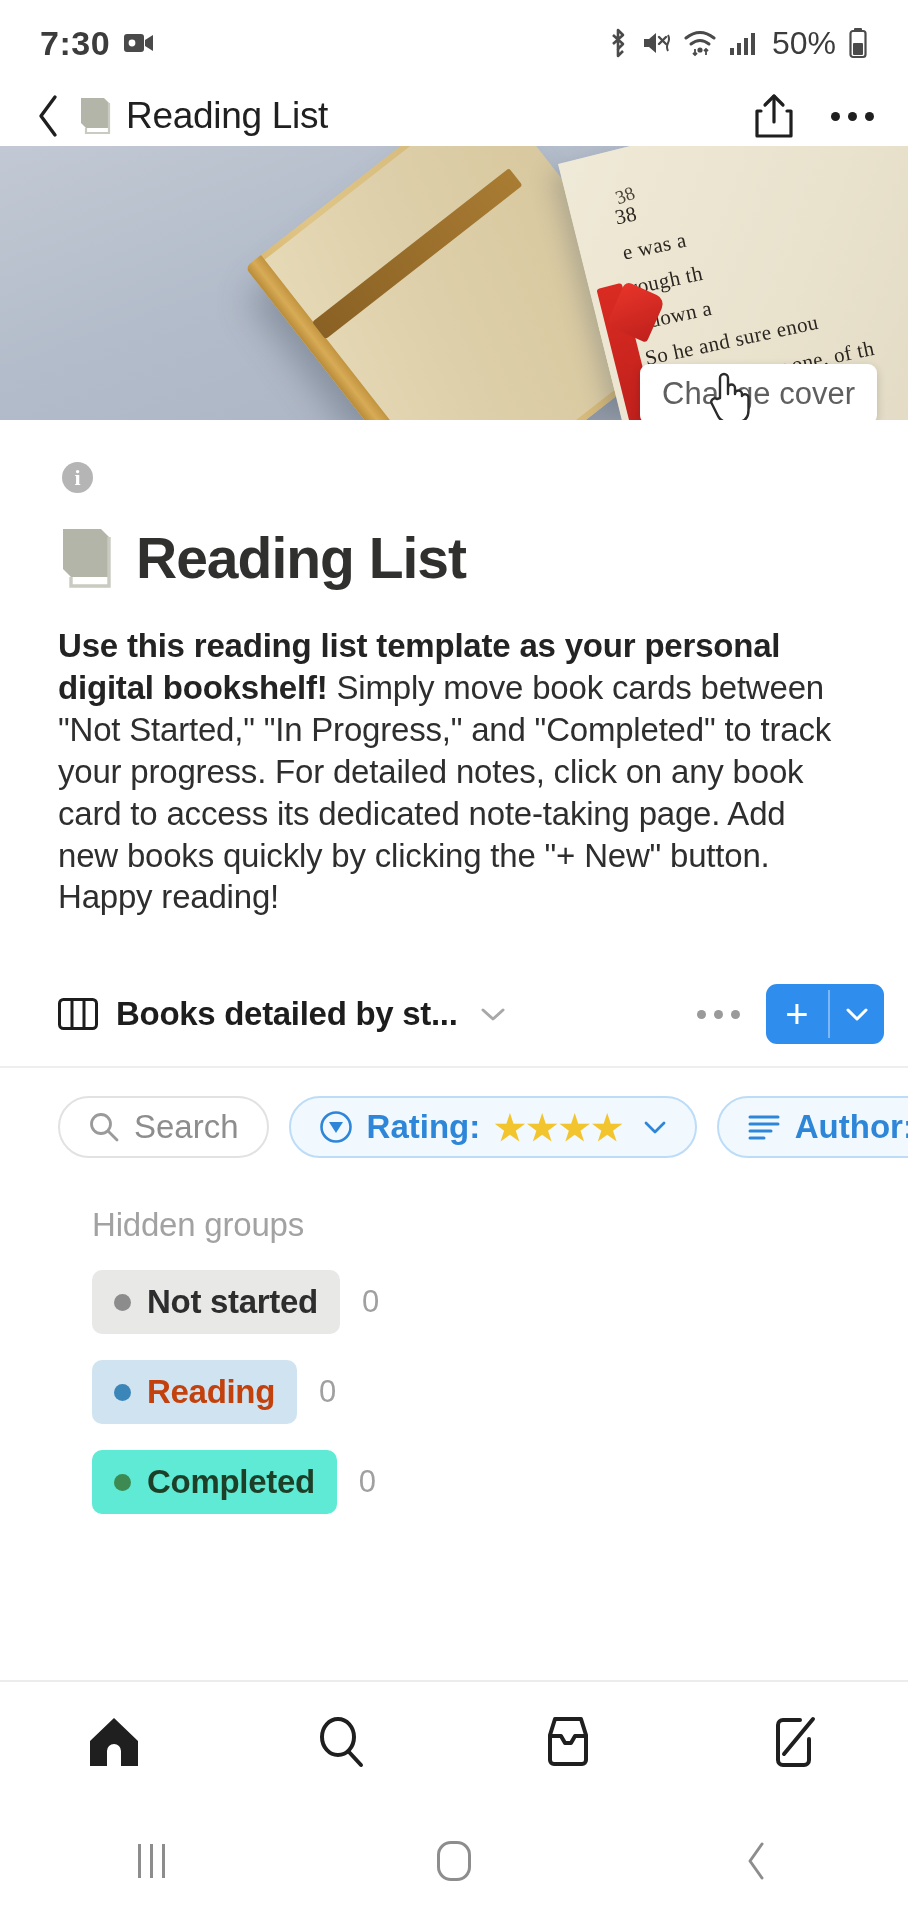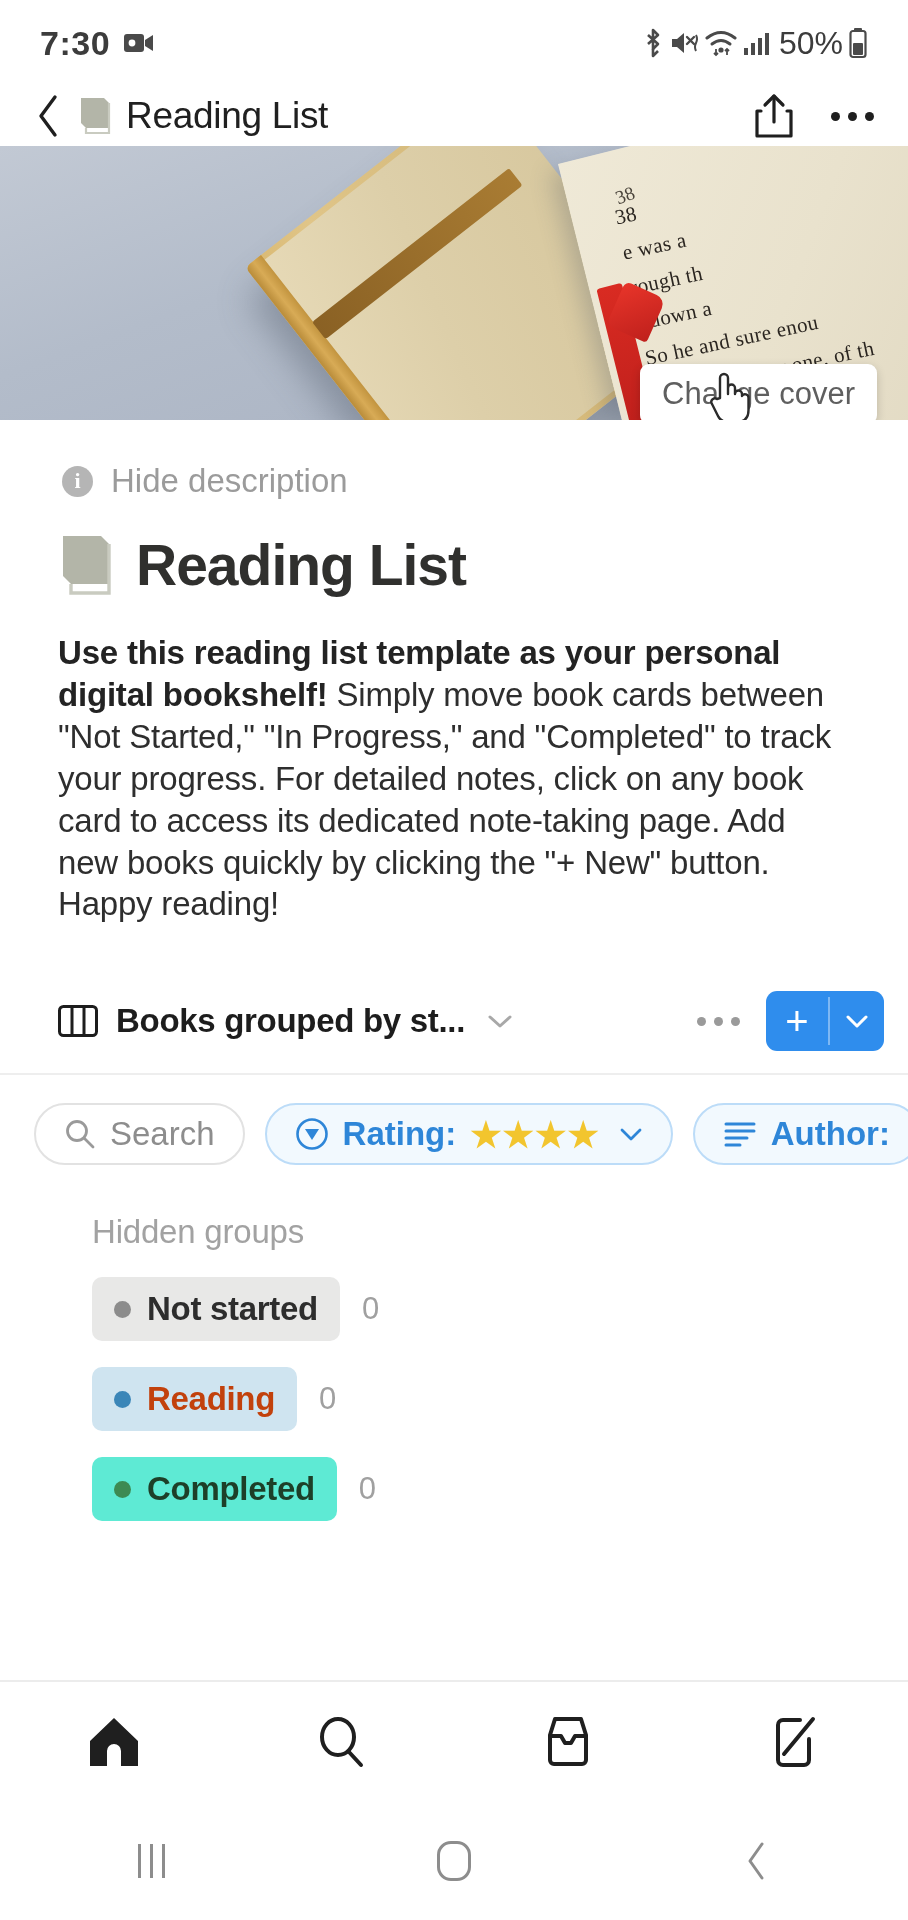--- a/index.html
+++ b/index.html
@@ -14,21 +14,21 @@
   
   .statusbar {
     height: 86px; width: 100%;
     display: flex; align-items: center;
     padding: 0 40px;
     background: #ffffff;
   }
   .status-left { display: flex; align-items: center; gap: 14px; font-weight: bold; }
   .status-clock { font-size: 34px; color: #3c3c3c; letter-spacing: .5px; }
   .status-right {
-    margin-left: auto; display: flex; align-items: center; gap: 5px;
+    margin-left: auto; display: flex; align-items: center; gap: 12px;
     color: #4a4a4a;
   }
   .status-pct { font-size: 32px; color: #3c3c3c; margin-left: 3px; }
   .sicon { display: block; }
 
   
   .topbar {
     height: 60px; width: 100%;
     display: flex; align-items: center;
     padding: 0 30px 0 26px;
@@ -193,21 +193,21 @@
     width: 62px; display: flex; align-items: center; justify-content: center;
     color: #fff; font-size: 40px; font-weight: 300; line-height: 1;
   }
   .newbtn .sep { width: 2px; background: rgba(255,255,255,.38); margin: 6px 0; }
   .newbtn .cv { width: 54px; display: flex; align-items: center; justify-content: center; }
 
   
   .chips {
     display: flex; align-items: center; gap: 20px;
     padding: 26px 0 0 34px;
-    overflow: hidden; height: 92px;
+    overflow: hidden; height: 92px; margin-left: 24px;
   }
   .chip {
     display: flex; align-items: center; gap: 14px;
     height: 62px; padding: 0 28px;
     border-radius: 34px; white-space: nowrap;
     font-size: 33px;
   }
   .chip.plain { border: 2px solid #e2e2e2; color: #8d8d8d; background: #fff; }
   .chip.active {
     border: 2px solid #bcdcf8; background: #f2f9fe; color: #2e86d8; font-weight: bold;
@@ -346,41 +346,40 @@
   <div class="change-cover">Change cover</div>
   <svg class="cursor-hand" viewBox="0 0 46 58">
     <path d="M16 30 L16 10 a4 4 0 0 1 8 0 L24 26 L24 20 a3.5 3.5 0 0 1 7 0 L31 26 a3.5 3.5 0 0 1 7 0 L38 28 a3.5 3.5 0 0 1 6.5 2 L44.5 42 q0 12 -12 12 L24 54 q-7 0 -10 -6 L8 36 a3.6 3.6 0 0 1 5 -5 Z" fill="#ffffff" stroke="#2b2b2b" stroke-width="2.4" stroke-linejoin="round"></path>
   </svg>
 </div>
 
 <div class="pagebody">
 
   <div class="hide-desc">
     <span class="info-i">i</span>
-    <span>Hide description</span>
   </div>
 
   <div class="page-title-row">
     <svg class="page-emoji-lg" viewBox="0 0 56 62">
       <path d="M5 2 H43 L51 10 V50 H13 L5 42 Z" fill="#b3b5a8"></path>
       <path d="M13 50 L13 59 H51 V10" fill="none" stroke="#c9cbc0" stroke-width="3.4"></path>
     </svg>
     <h1 class="page-title">Reading List</h1>
   </div>
 
   <div class="desc">
     <b>Use this reading list template as your personal digital bookshelf!</b><span> Simply move book cards between "Not Started," "In Progress," and "Completed" to track your progress. For detailed notes, click on any book card to access its dedicated note-taking page. Add new books quickly by clicking the "+ New" button. Happy reading!</span>
   </div>
 
   <div class="viewbar">
     <svg class="board-icon" viewBox="0 0 40 32">
       <rect x="1.5" y="1.5" width="37" height="29" rx="4" fill="none" stroke="#1d1d1d" stroke-width="3"></rect>
       <path d="M14 1.5 L14 30.5 M26 1.5 L26 30.5" stroke="#1d1d1d" stroke-width="3"></path>
     </svg>
-    <span class="view-name">Books grouped by st...</span>
+    <span class="view-name">Books detailed by st...</span>
     <svg class="chev-sm" width="26" height="16" viewBox="0 0 26 16">
       <path d="M3 4 L13 13 L23 4" fill="none" stroke="#a8a8a8" stroke-width="3" stroke-linecap="round" stroke-linejoin="round"></path>
     </svg>
     <div class="viewbar-right">
       <span class="dots3 dots3-gray">
           <i></i>
           <i></i>
           <i></i>
         </span>
       <div class="newbtn">

